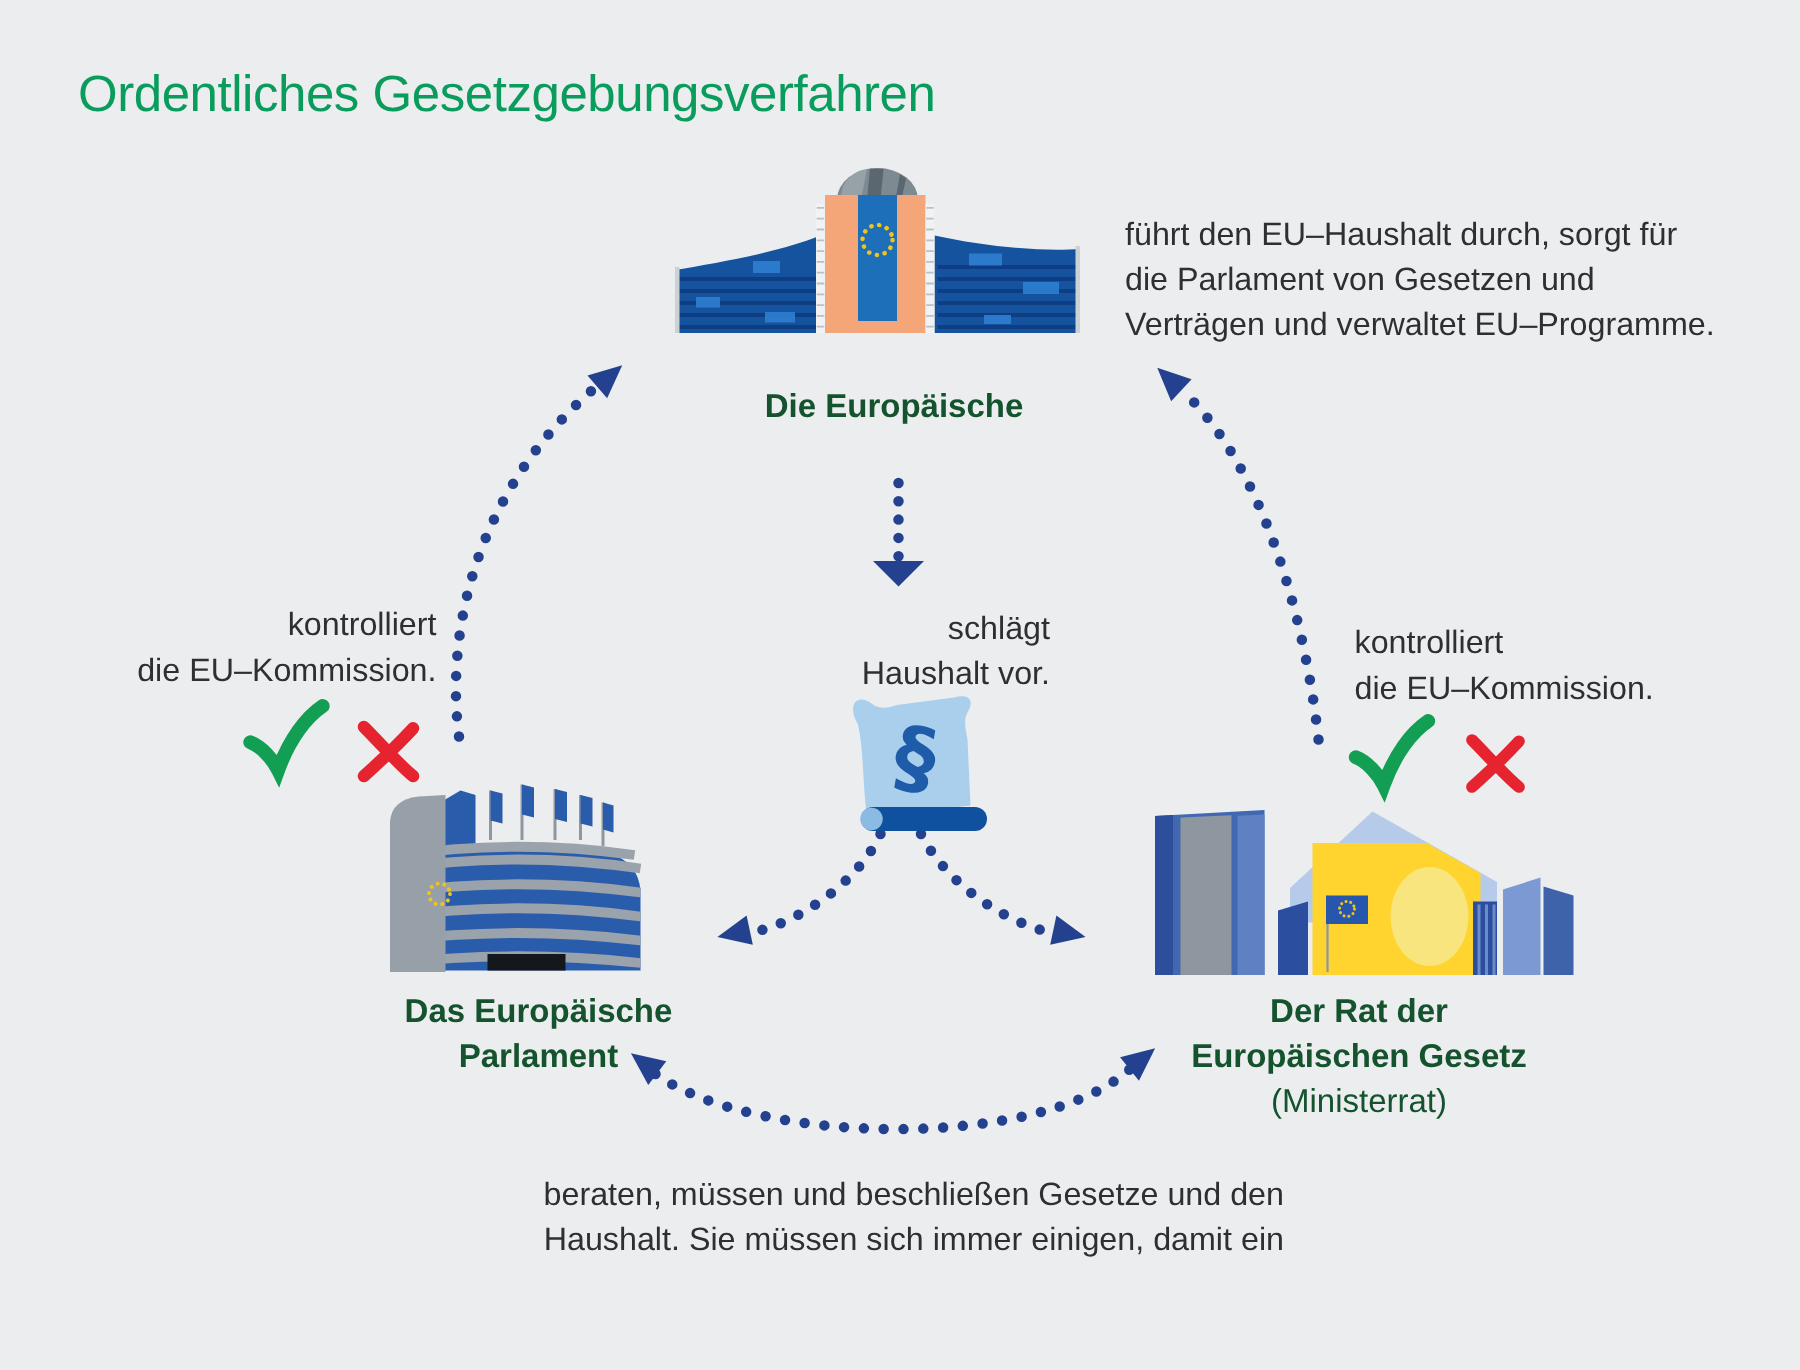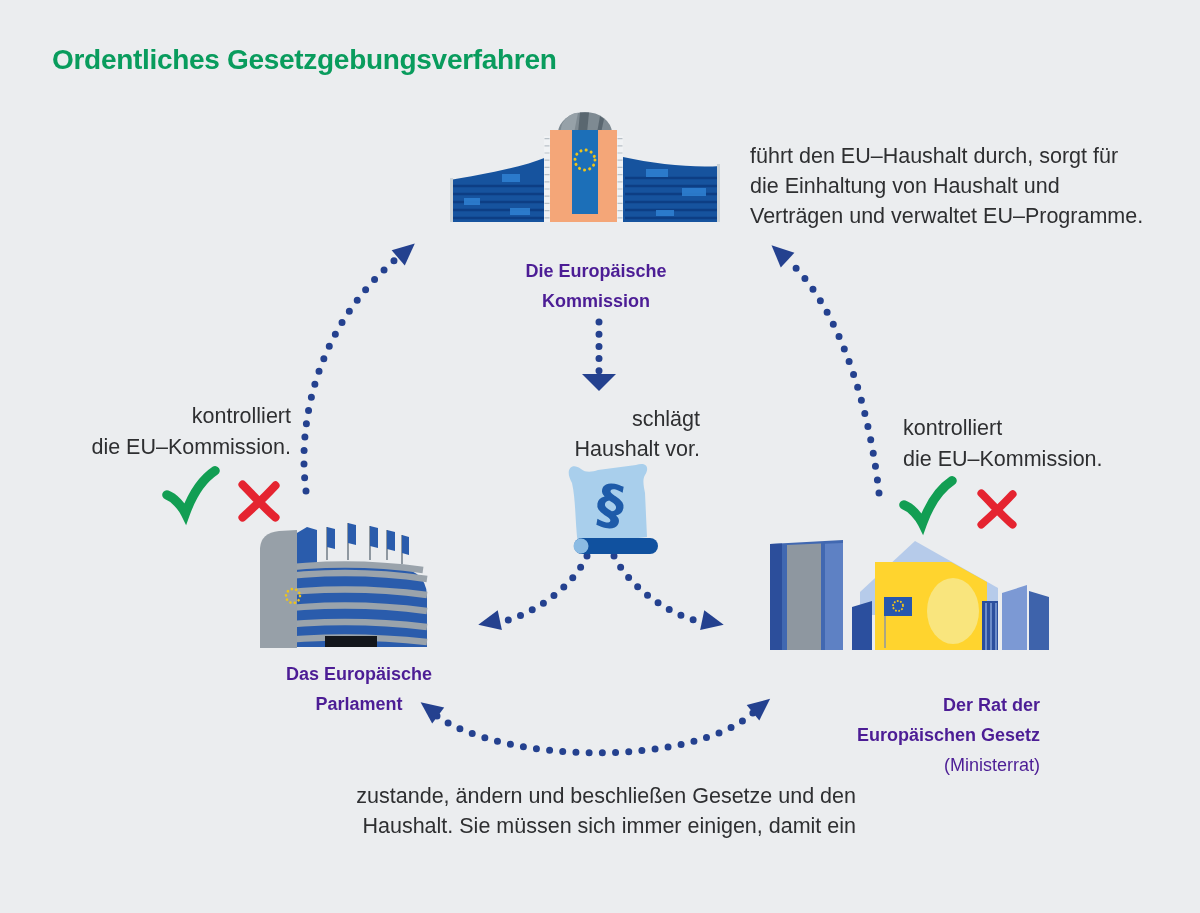--- a/index.html
+++ b/index.html
@@ -1,21 +1,21 @@
 <!DOCTYPE html>
 <html><head>
 <meta charset="utf-8">
 <style>
   html,body{margin:0;padding:0;}
   body{background:#EBEDEF;font-family:"Liberation Sans",sans-serif;}
   .canvas{position:relative;width:1200px;height:913px;background:#EBEDEF;overflow:hidden;}
   .abs{position:absolute;}
-  .title{font-size:28px;font-weight:bold;color:#099C5D;letter-spacing:-0.3px;margin:0;}
+  .title{font-size:34px;font-weight:normal;color:#099C5D;letter-spacing:-0.3px;margin:0;}
   .body-text{font-size:21.5px;line-height:30px;color:#2E2F31;}
-  .node-label{font-size:18px;line-height:30px;font-weight:bold;color:#4c1d95;text-align:center;}
+  .node-label{font-size:22px;line-height:30px;font-weight:bold;color:#14532d;text-align:center;}
   .node-sub{font-weight:normal;}
   .annot{font-size:21.5px;line-height:31px;color:#2E2F31;}
   .center{text-align:right;}
   .right{text-align:right;}
   svg{display:block;overflow:visible;}
 </style>
 </head>
 <body>
 
 <div class="canvas">
@@ -69,26 +69,25 @@
       <rect x="167" y="24" width="6" height="86" fill="#F0F2F4"></rect>
       <path d="M97,26 V110" stroke="#B9C1C7" stroke-width="5" stroke-dasharray="1.2 6"></path>
       <path d="M170,26 V110" stroke="#B9C1C7" stroke-width="5" stroke-dasharray="1.2 6"></path>
     </g>
     <rect x="122" y="18" width="26" height="84" fill="#1C6FB8"></rect>
     <circle cx="135" cy="48" r="10" fill="none" stroke="#F0C419" stroke-width="3" stroke-linecap="round" stroke-dasharray="0.1 5.23"></circle>
   </svg>
 
   <div class="abs node-label" style="left:460px;top:256px;width:272px;">
     <div>Die Europäische</div>
-    <div>Kommission</div>
   </div>
 
   <div class="abs body-text" style="left:737px;top:141px;width:430px;margin-left:13px;">
     <div>führt den EU–Haushalt durch, sorgt für</div>
-    <div>die Einhaltung von Haushalt und</div>
+    <div>die Parlament von Gesetzen und</div>
     <div>Verträgen und verwaltet EU–Programme.</div>
   </div>
 
   <div class="abs annot center" style="left:500px;top:404px;width:200px;line-height:30px;">
     <div>schlägt</div>
     <div>Haushalt vor.</div>
   </div>
 
   <svg class="abs" style="left:548px;top:459px;" width="120" height="110" viewBox="0 0 120 110">
     <path d="M24,24 C16,10 24,3 33,10 C38,14 44,13 50,11 L88,6 C98,3 102,8 97,16 C94,21 96,28 97,34 L99,78 L30,86 C27,64 28,42 24,24 Z" fill="#A9CFEC"></path>
@@ -161,24 +160,24 @@
     <path d="M5,9 L17,8.4 L17,115 L5,115 Z" fill="#2C4E9B"></path>
     <path d="M22,10 L56,8.5 L56,115 L22,115 Z" fill="#8E97A0"></path>
     <path d="M60,8.8 L78,8 L78,115 L60,115 Z" fill="#5E81C4"></path>
     <path d="M87,72 L107,66 L107,115 L87,115 Z" fill="#2B4F9E"></path>
     <rect x="217" y="66" width="16" height="49" fill="#2B4F9E"></rect>
     <path d="M221,68 V115 M226,68 V115 M231,68 V115" stroke="#6C8CC9" stroke-width="2"></path>
     <path d="M237,58 L262,50 L262,115 L237,115 Z" fill="#7C99D4"></path>
     <path d="M264,56 L284,62 L284,115 L264,115 Z" fill="#3E63AB"></path>
   </svg>
 
-  <div class="abs node-label" style="left:772px;top:690px;width:268px;text-align:right;">
+  <div class="abs node-label" style="left:772px;top:659px;width:268px;">
     <div>Der Rat der</div>
     <div>Europäischen Gesetz</div>
     <div class="node-sub">(Ministerrat)</div>
   </div>
 
   <div class="abs body-text center" style="left:354px;top:781px;width:502px;">
-    <div>zustande, ändern und beschließen Gesetze und den</div>
+    <div>beraten, müssen und beschließen Gesetze und den</div>
     <div>Haushalt. Sie müssen sich immer einigen, damit ein</div>
   </div>
 
 </div>
 
 </body></html>

